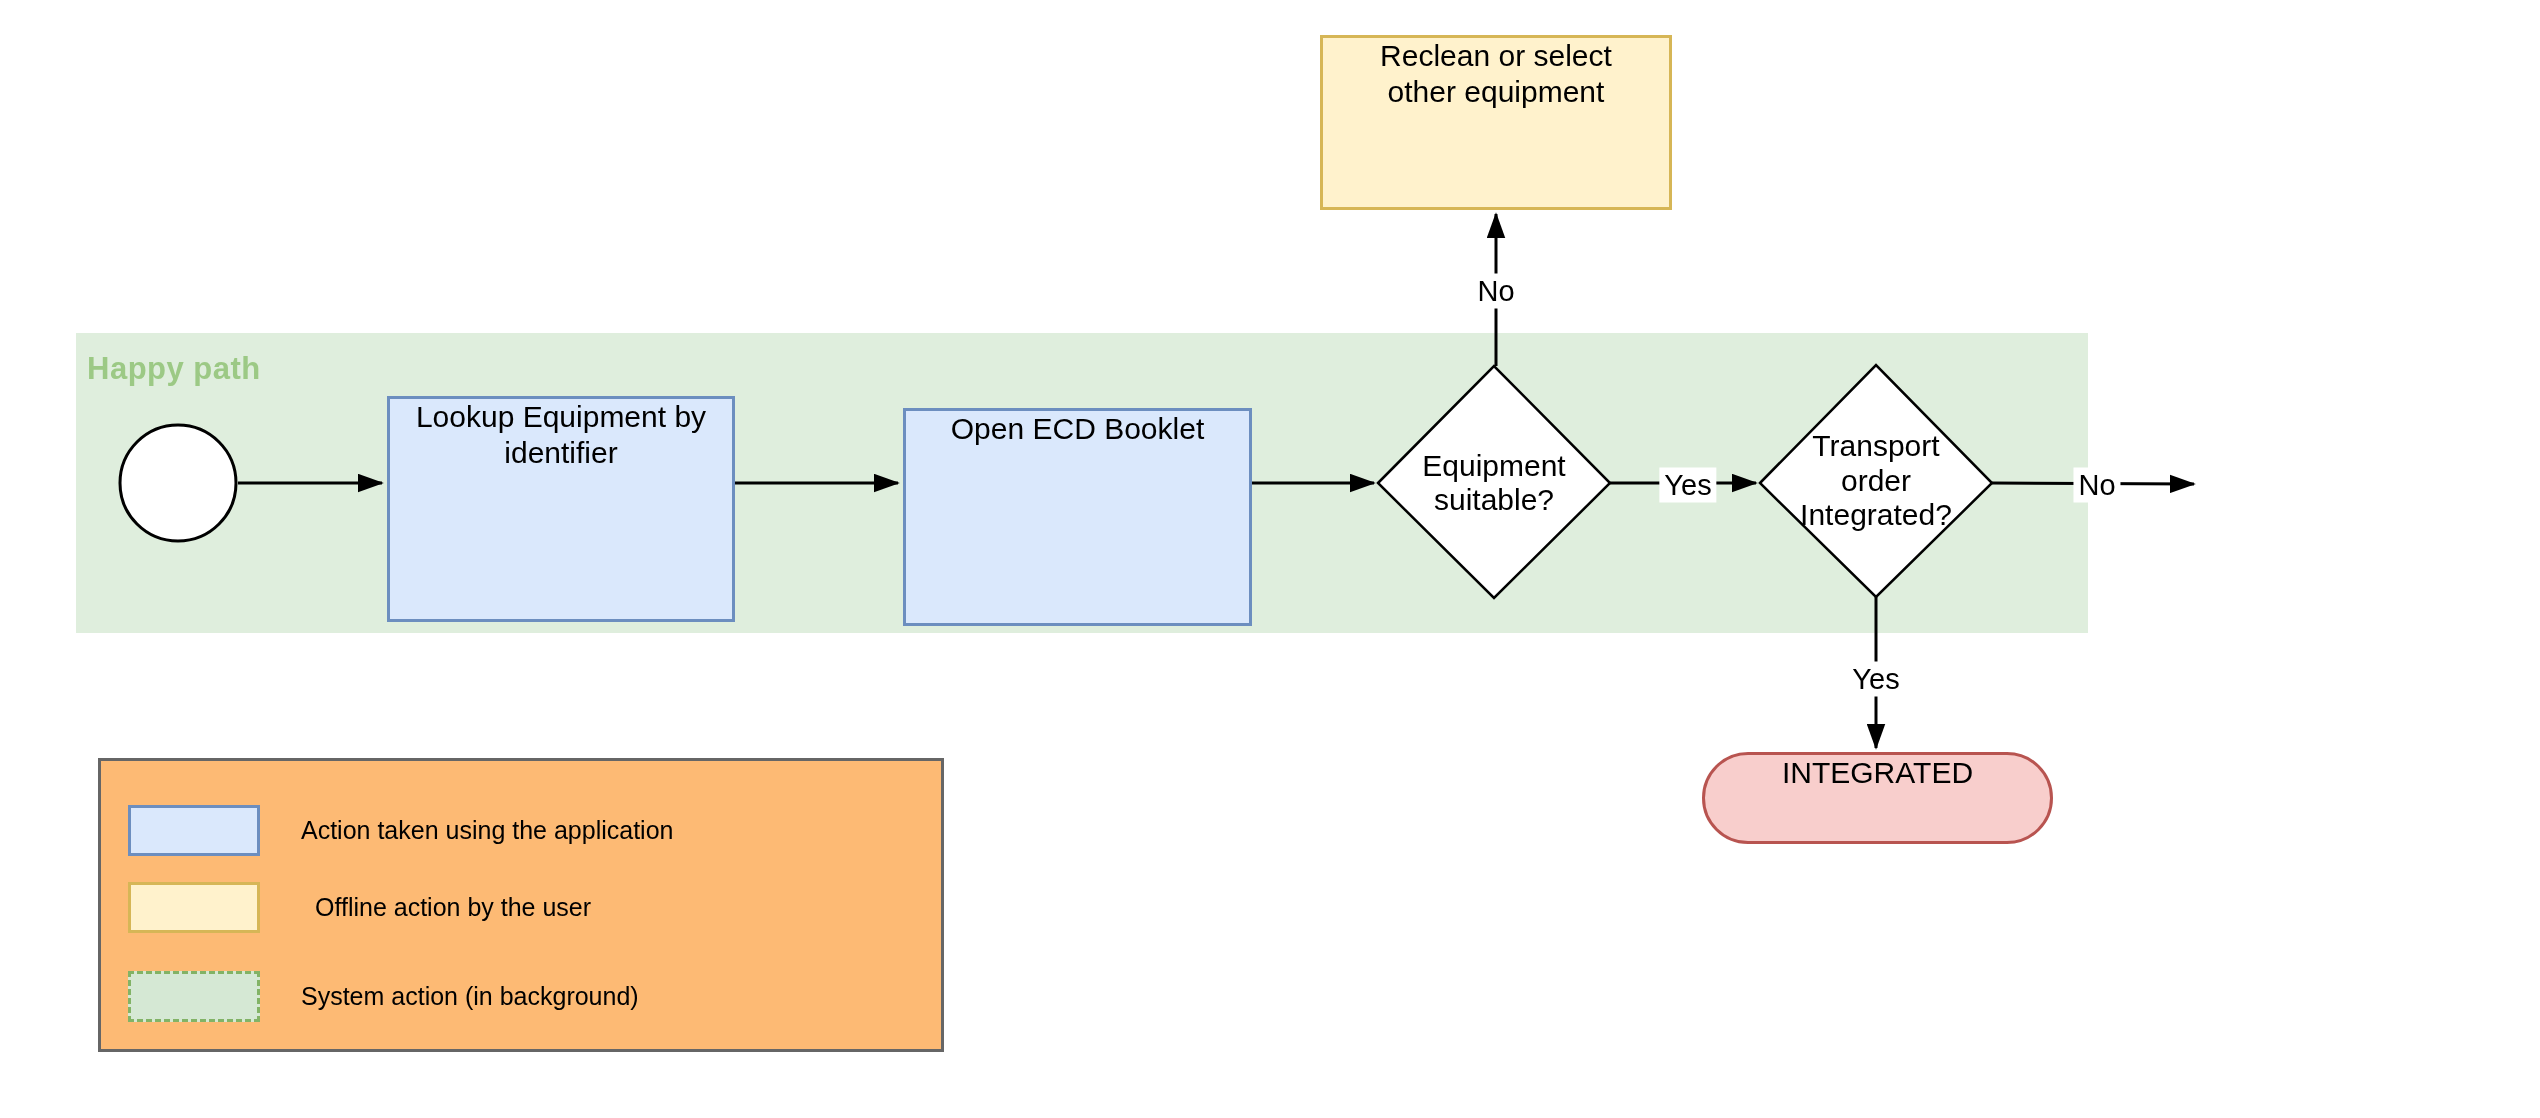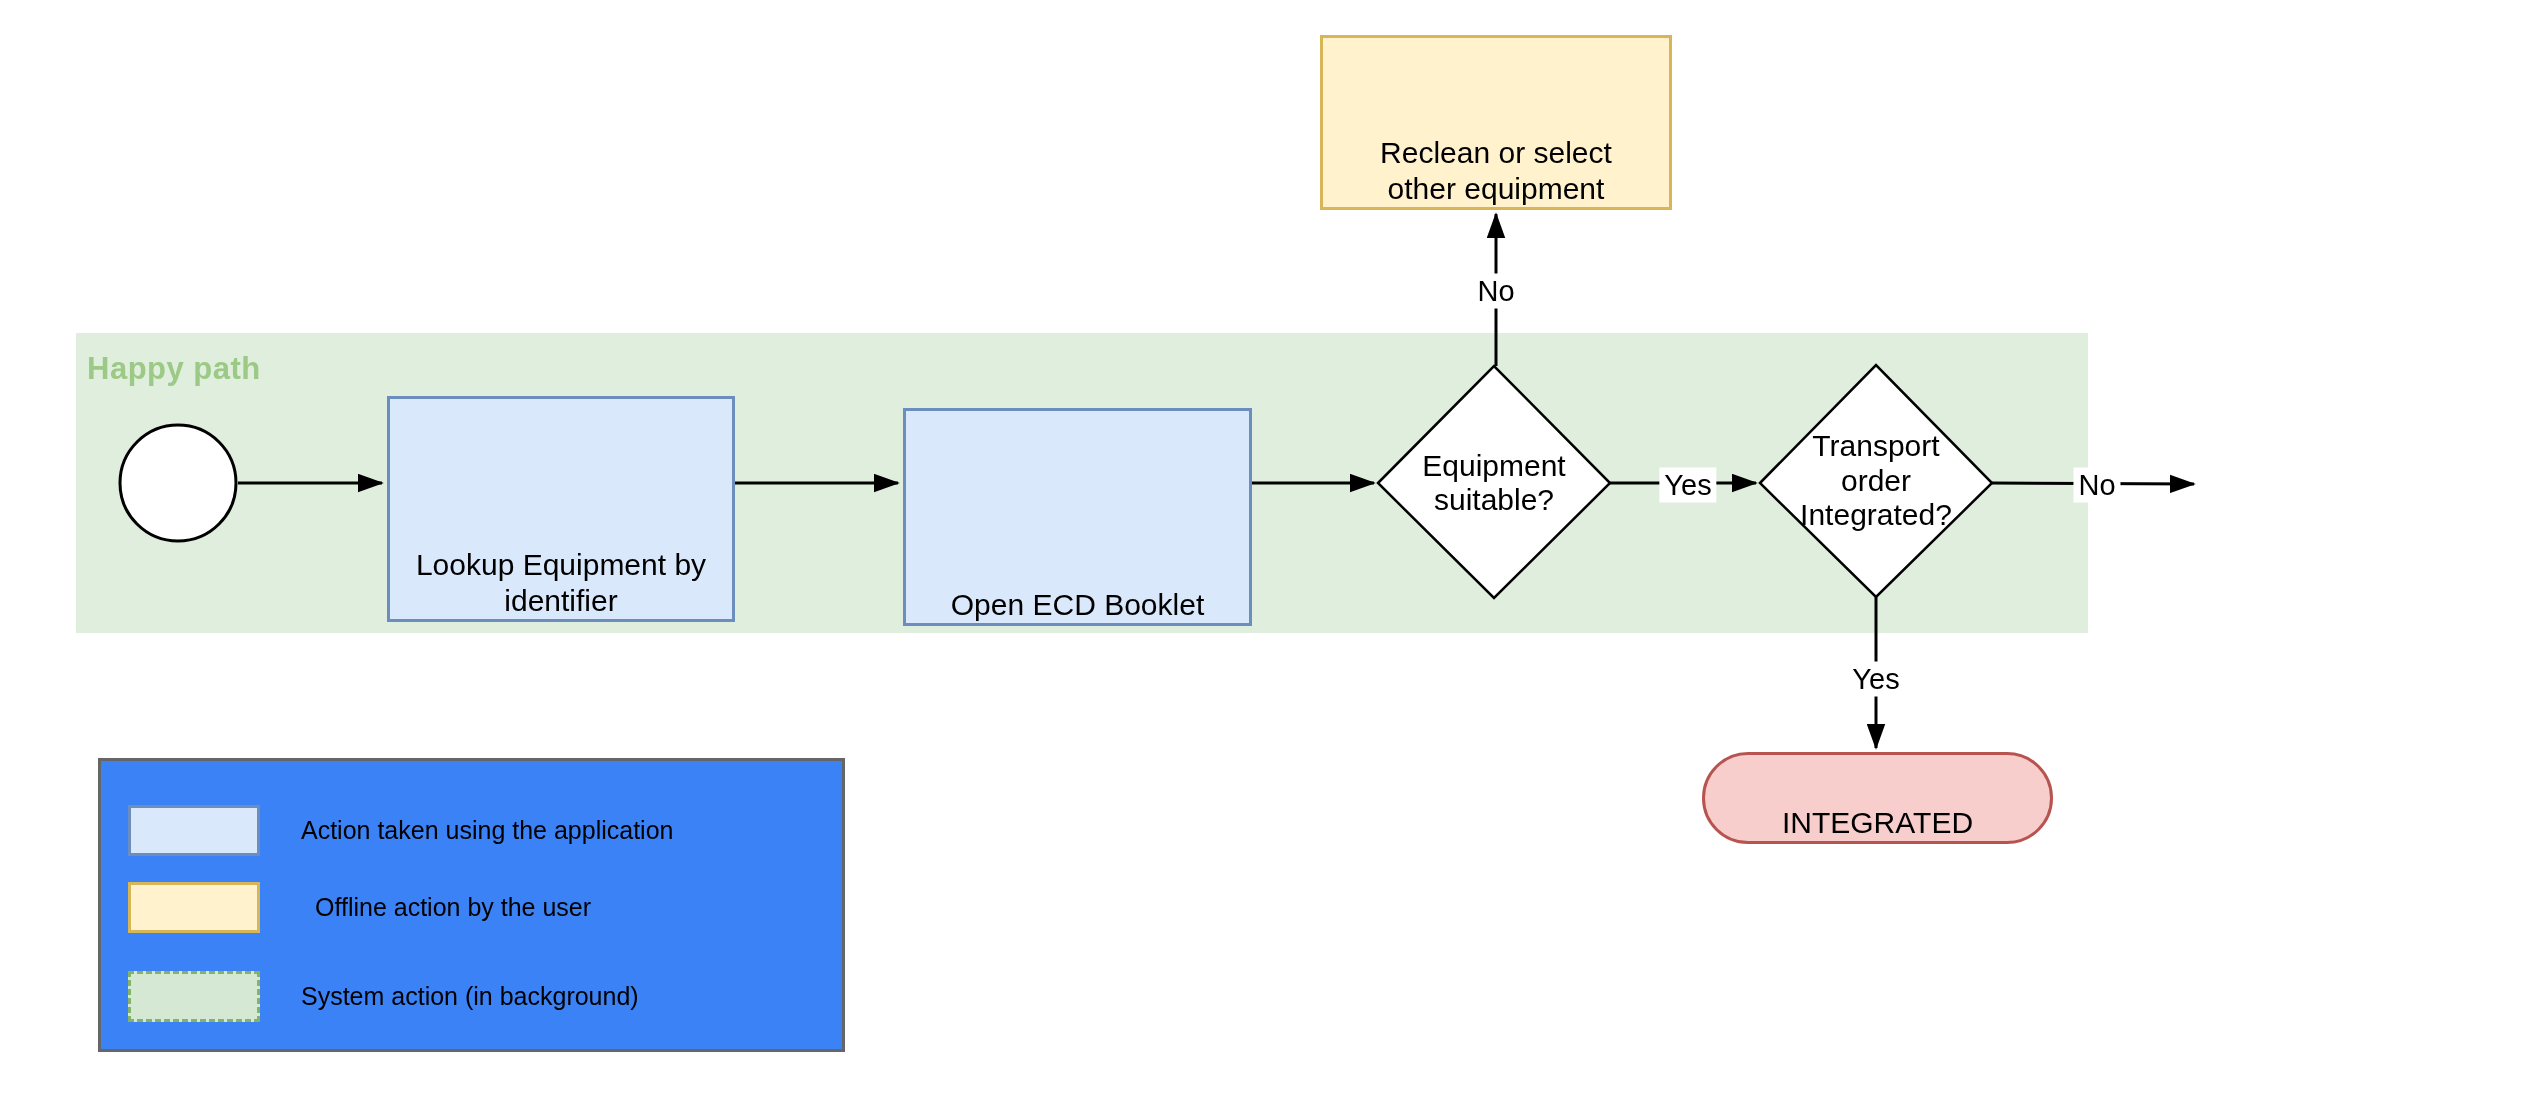--- a/index.html
+++ b/index.html
@@ -8,35 +8,35 @@
     font-family:"Liberation Sans",sans-serif;color:#000;overflow:hidden;
   }
   .band{position:absolute;left:76px;top:333px;width:2012px;height:300px;background:#dfeedd;}
   .band-label{
     position:absolute;left:87px;top:351px;font-size:31px;font-weight:bold;color:#9cc985;
     letter-spacing:0.5px;
     text-align:right;
   }
   .svg-layer{position:absolute;left:0;top:0;width:2540px;height:1118px;}
   .node{
-    position:absolute;display:flex;align-items:flex-end;justify-content:center;
+    position:absolute;display:flex;align-items:flex-start;justify-content:center;
     text-align:center;font-size:30px;line-height:1.2;white-space:pre-line;box-sizing:border-box;
   }
   .rect-blue{background:#dae8fc;border:3px solid #6c8ebf;}
   .rect-yellow{background:#fff2cc;border:3px solid #d6b656;}
   .pill{background:#f8cecc;border:3px solid #b85450;border-radius:50px;}
   .diamond-text{position:absolute;display:flex;align-items:center;justify-content:center;
     text-align:center;font-size:30px;line-height:1.15;white-space:pre-line;}
   .edge-label{
     position:absolute;transform:translate(-50%,-50%);font-size:29px;line-height:1;
     background:#ffffff;padding:3px 5px;
   }
   .legend{
-    position:absolute;left:98px;top:758px;width:747px;height:294px;box-sizing:border-box;
-    background:#3b82f6;border:3px solid #666666;
+    position:absolute;left:98px;top:758px;width:846px;height:294px;box-sizing:border-box;
+    background:#fdba74;border:3px solid #666666;
   }
   .legend-row{position:absolute;left:27px;height:51px;display:flex;align-items:center;}
   .swatch{width:132px;height:51px;box-sizing:border-box;flex:0 0 132px;}
   .swatch-app{background:#dae8fc;border:3px solid #6c8ebf;}
   .swatch-offline{background:#fff2cc;border:3px solid #d6b656;}
   .swatch-system{background:#d5e8d4;border:3px dashed #82b366;}
   .legend-text{margin-left:41px;font-size:25px;}
 </style>
 </head>
 <body>

